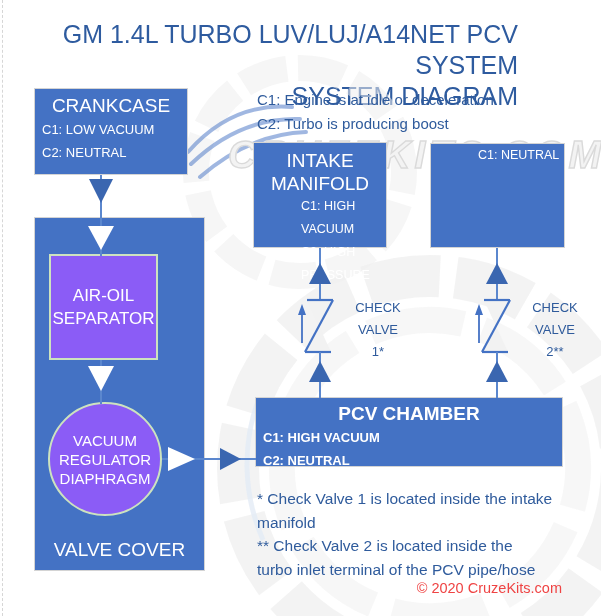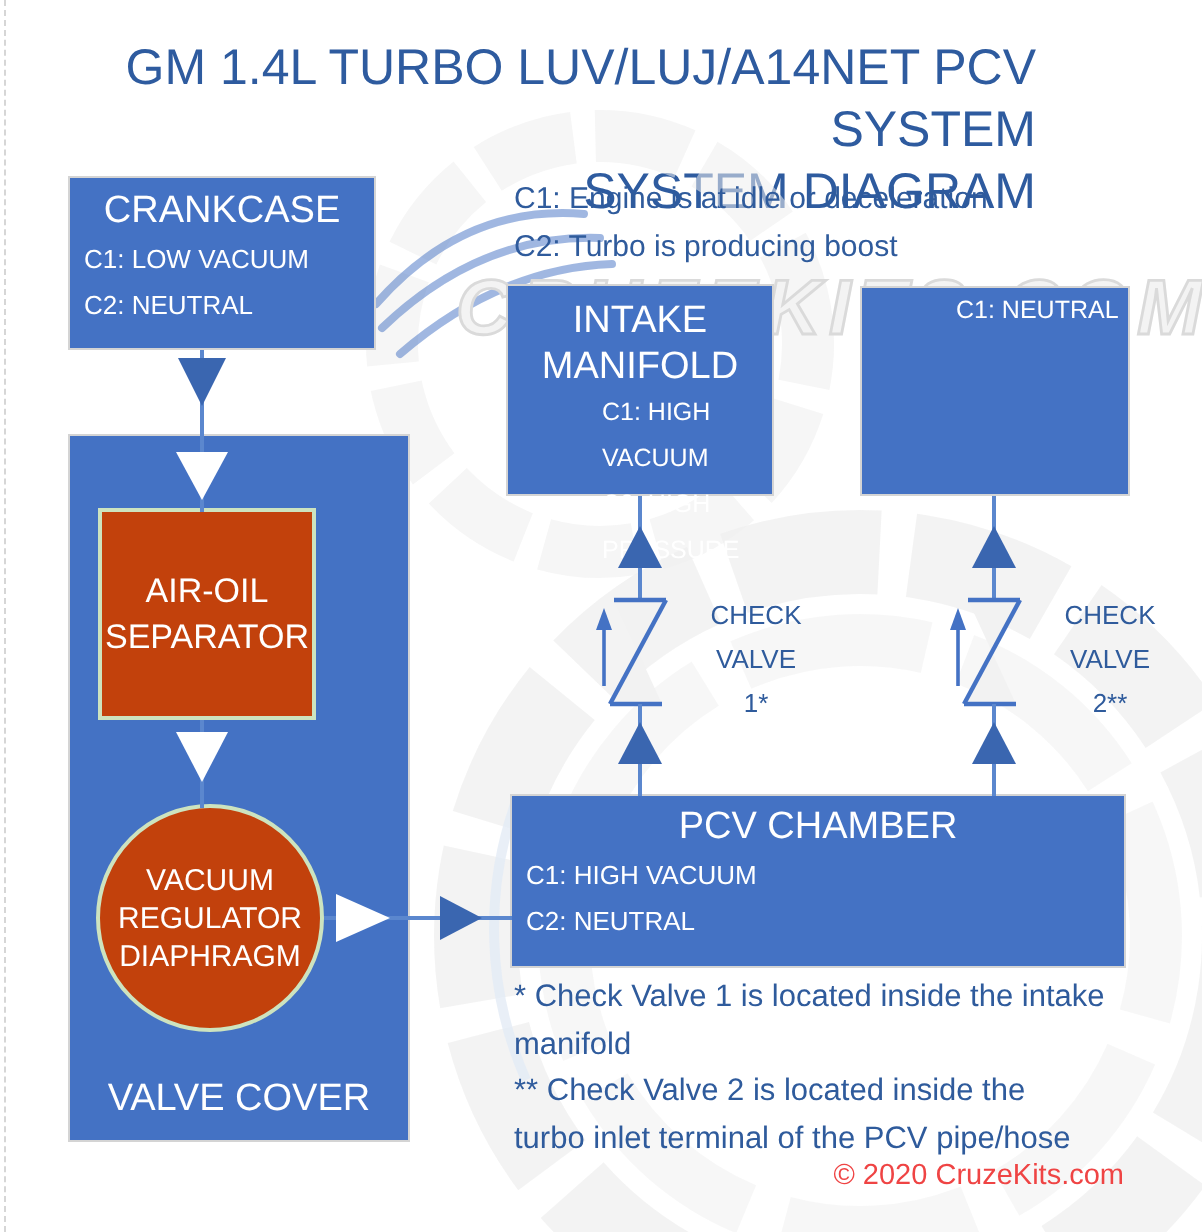--- a/index.html
+++ b/index.html
@@ -31,29 +31,29 @@
 
   
   .bluebox{background:#4472C4;border:1px solid #d4d4d4;color:#fff;}
   .box-title{text-align:center;font-size:19px;line-height:24px;padding-top:5px;}
   .box-cline{font-size:13px;line-height:23px;padding-left:7px;}
 
   .crankcase{left:34px;top:88px;width:154px;height:87px;}
   .valvecover{left:34px;top:217px;width:171px;height:354px;}
   .valvecover-label{position:absolute;left:0;bottom:9px;width:100%;text-align:center;font-size:19px;color:#fff;}
 
-  .greenbox{background:#c2410c;border:2px solid #cde3bf;color:#fff;display:flex;align-items:center;justify-content:center;text-align:center;}
+  .greenbox{background:#8b5cf6;border:2px solid #cde3bf;color:#fff;display:flex;align-items:center;justify-content:center;text-align:center;}
   .airoil{left:49px;top:254px;width:109px;height:106px;font-size:17px;line-height:23px;padding:0 6px;}
   .diaphragm{left:48px;top:402px;width:114px;height:114px;border-radius:50%;font-size:15px;line-height:19px;padding:0 10px;}
 
   .intake{left:253px;top:142px;width:134px;height:106px;}
   .turbo{left:430px;top:143px;width:135px;height:105px;}
   .intake .box-title,.turbo .box-title{line-height:23px;padding-top:6px;}
   .intake .box-cline,.turbo .box-cline{font-size:12.5px;line-height:23px;padding-left:6px;margin-left:41px;}
-  .pcv{left:255px;top:397px;width:308px;height:87px;}
+  .pcv{left:255px;top:397px;width:308px;height:70px;font-weight:bold;}
   .pcv .box-title{line-height:25px;padding-top:3px;}
 
   .node{z-index:2;}
 
   
   .txt{z-index:4;color:#2F5B9C;}
   .legend{left:257px;top:88px;font-size:15px;line-height:24px;}
   .cv-label{width:60px;text-align:center;font-size:13px;line-height:22px;top:297px;}
   .cv1{left:348px;}
   .cv2{left:525px;}

